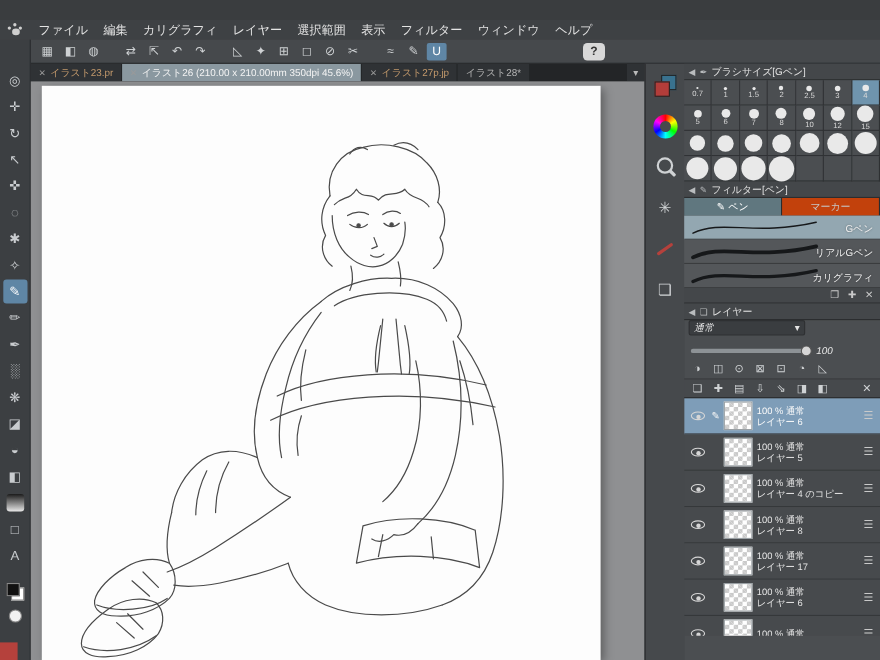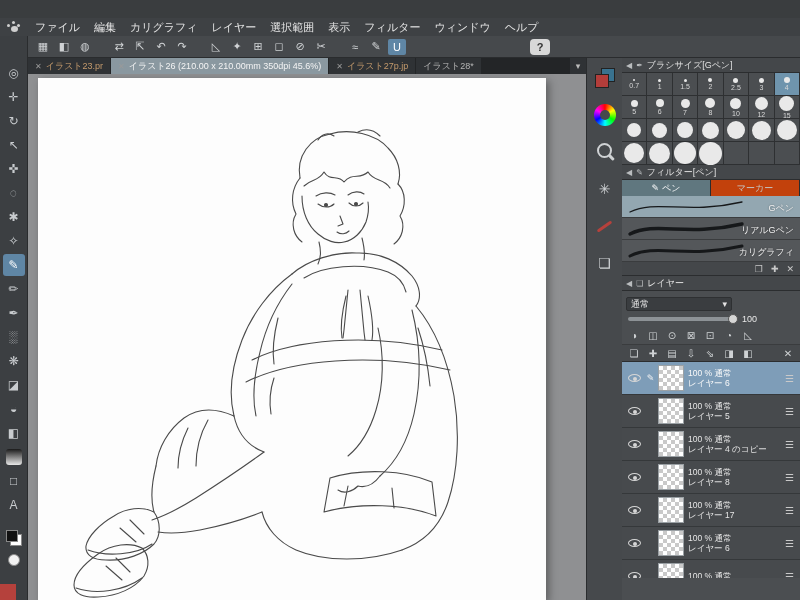--- a/index.html
+++ b/index.html
@@ -105,27 +105,27 @@
     font-size:9px;color:#c6c6c6;background:#c2410c;border-right:1px solid #2a2c2e;}
   .subtool-tab.active{background:#60777f;color:#fff;}
   .subtool-row{height:22px;position:relative;background:#54575a;border-bottom:1px solid #3a3c3e;}
   .subtool-row.selected{background:#93a7b1;}
   .subtool-row svg{position:absolute;left:4px;top:1px;}
   .subtool-label{position:absolute;right:6px;top:6px;font-size:9px;color:#f0f0f0;text-shadow:0 0 2px rgba(0,0,0,.4);}
   .subtool-footer{height:14px;background:#44474a;display:flex;justify-content:flex-end;align-items:center;
     gap:8px;padding:0 6px;font-size:9px;color:#c9c9c9;border-bottom:1px solid #2b2d2f;}
 
   
-  .blend-row{height:20px;display:flex;align-items:flex-end;padding:0 4px;}
+  .blend-row{height:20px;display:flex;align-items:flex-start;padding:0 4px;font-style:italic;}
   .blend-select{width:106px;height:14px;background:#3a3d40;border:1px solid #2e3032;border-radius:2px;
     display:flex;align-items:center;justify-content:space-between;padding:0 4px;font-size:9px;color:#e4e4e4;}
   .opacity-row{height:16px;display:flex;align-items:center;gap:6px;padding:0 6px;}
   .sl-track{position:relative;width:108px;height:4px;background:#8d9296;border-radius:2px;}
   .sl-knob{position:absolute;right:-2px;top:-3px;width:10px;height:10px;border-radius:50%;background:#d6d6d6;border:1px solid #555;}
-  .opacity-val{font-size:9px;color:#e8e8e8;}
+  .opacity-val{font-size:9px;color:#e8e8e8;font-style:italic;}
   .licon-row{display:flex;align-items:center;gap:5px;padding:0 5px;color:#cfd2d4;}
   .licon-row.r1{height:17px;font-size:10px;}
   .licon-row.r2{height:18px;font-size:10px;border-top:1px solid #3a3c3e;border-bottom:1px solid #2b2d2f;background:#46494c;}
   .licon{display:flex;align-items:center;justify-content:center;width:14px;}
   .licon.push{margin-left:auto;}
   #layer-list{height:216px;overflow:hidden;}
   .layer-row{height:33px;display:flex;align-items:center;background:#474a4d;border-bottom:1px solid #35383a;padding:0 3px;}
   .layer-row.selected{background:#7e9db8;}
   .eye{position:relative;width:13px;height:8px;border:1px solid #d6d6d6;border-radius:50%;margin:0 3px;flex:0 0 auto;}
   .eye::after{content:"";position:absolute;left:3.5px;top:1.5px;width:4px;height:4px;border-radius:50%;background:#d6d6d6;}

